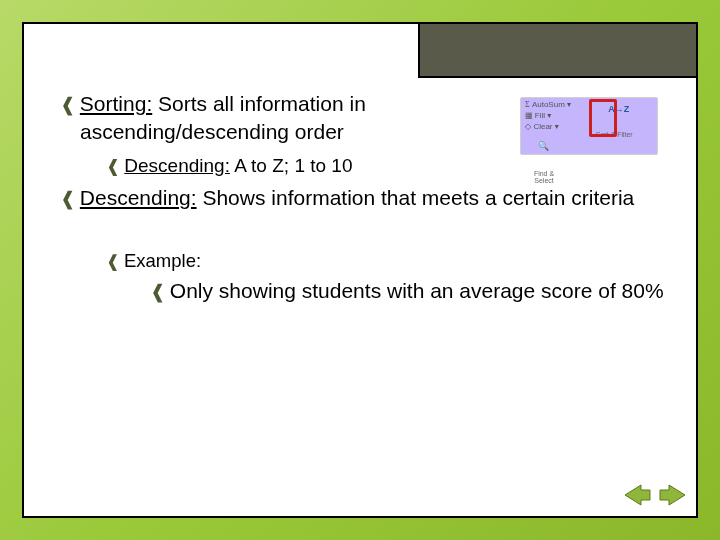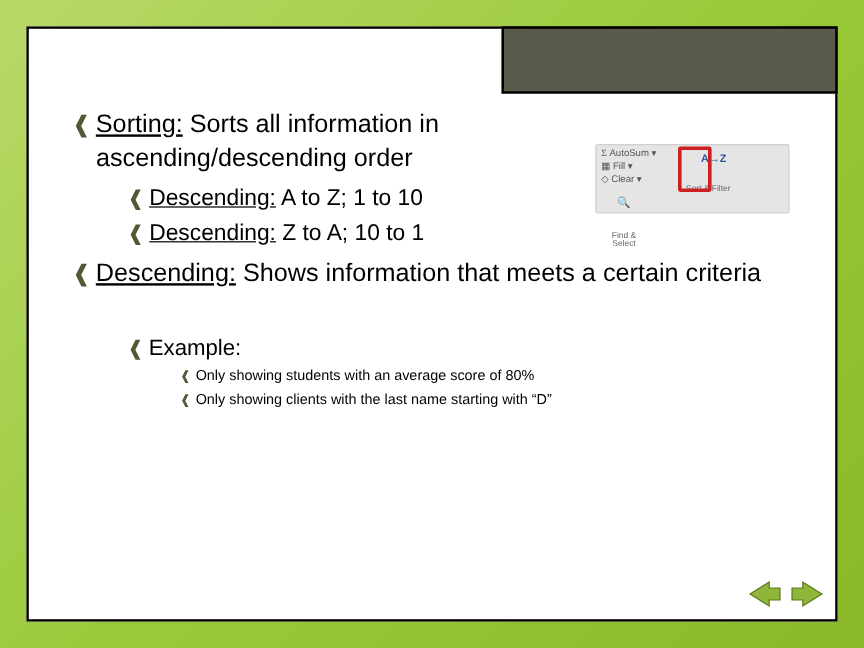--- a/index.html
+++ b/index.html
@@ -35,24 +35,24 @@
   }
   .title {
     font-size: 32px;
     font-weight: normal;
     margin-bottom: 18px;
     letter-spacing: 0.5px;
   }
   .ribbon-thumb {
     position: absolute;
     right: 38px;
-    top: 96px;
-    width: 162px;
+    top: 73px;
+    width: 138px;
     height: 58px;
-    background: #e5e5e5;
+    background: #c4b5fd;
     border: 1px solid #d0d0d0;
     border-radius: 2px;
     font-size: 8px;
     color: #555;
     padding: 3px 4px;
     line-height: 1.1;
   }
   .ribbon-thumb .col { display:inline-block; vertical-align:top; }
   .ribbon-thumb .c1 { width: 56px; }
   .ribbon-thumb .c2 { width: 62px; position:relative; }
@@ -74,21 +74,21 @@
   .ribbon-thumb .row { display:block; margin-bottom:2px; white-space:nowrap;}
   .ribbon-thumb .sigma { font-family: serif; }
   ul.level1 { list-style: none; padding-left: 6px; max-width: 360px; }
   ul.level1.wide { max-width: 620px; }
   ul.level1 > li { font-size: 21px; line-height: 1.35; margin-bottom: 6px; text-indent: -20px; padding-left: 20px; }
   ul.level2 { list-style: none; padding-left: 26px; margin-top: 6px; }
   ul.level2 > li { font-size: 19px; line-height: 1.35; margin-bottom: 4px; text-indent: -20px; padding-left: 20px; }
   ul.level3 { list-style: none; padding-left: 26px; margin-top: 4px; }
   ul.level3 > li { font-size: 18.5px; line-height: 1.3; margin-bottom: 4px; text-indent: -20px; padding-left: 20px; margin-top: 36px; }
   ul.level4 { list-style: none; padding-left: 24px; margin-top: 4px; }
-  ul.level4 > li { font-size: 12px; line-height: 1.3; margin-bottom: 4px; text-indent: -20px; padding-left: 20px; }
+  ul.level4 > li { font-size: 21px; line-height: 1.3; margin-bottom: 4px; text-indent: -20px; padding-left: 20px; }
   .bullet { font-family: "Segoe Script","Brush Script MT",cursive; font-size: 0.9em; margin-right: 4px; color:#4e5a32;}
   .term { text-decoration: underline; }
   .nav-arrows {
     position: absolute;
     right: 8px;
     bottom: 8px;
     display: flex;
     gap: 6px;
   }
   .nav-arrow {
@@ -124,39 +124,33 @@
 
   <div class="content">
 
     <ul class="level1">
       <li>
         <span class="bullet">❰</span><span class="term">Sorting:</span><span> Sorts all information in ascending/descending order</span>
         <ul class="level2">
           <li>
             <span class="bullet">❰</span><span class="term">Descending:</span><span> A to Z; 1 to 10</span>
           </li>
-          <li>
-            <span class="bullet">❰</span><span class="term">Descending:</span><span> Z to A; 10 to 1</span>
-          </li>
         </ul>
       </li>
     </ul>
 
     <ul class="level1 wide">
       <li>
         <span class="bullet">❰</span><span class="term">Descending:</span><span> Shows information that meets a certain criteria</span>
         <ul class="level3">
           <li>
             <span class="bullet">❰</span><span>Example:</span>
             <ul class="level4">
               <li>
                 <span class="bullet">❰</span><span>Only showing students with an average score of 80%</span>
-              </li>
-              <li>
-                <span class="bullet">❰</span><span>Only showing clients with the last name starting with “D”</span>
               </li>
             </ul>
           </li>
         </ul>
       </li>
     </ul>
   </div>
 
   <div class="nav-arrows">
     <div class="nav-arrow">

